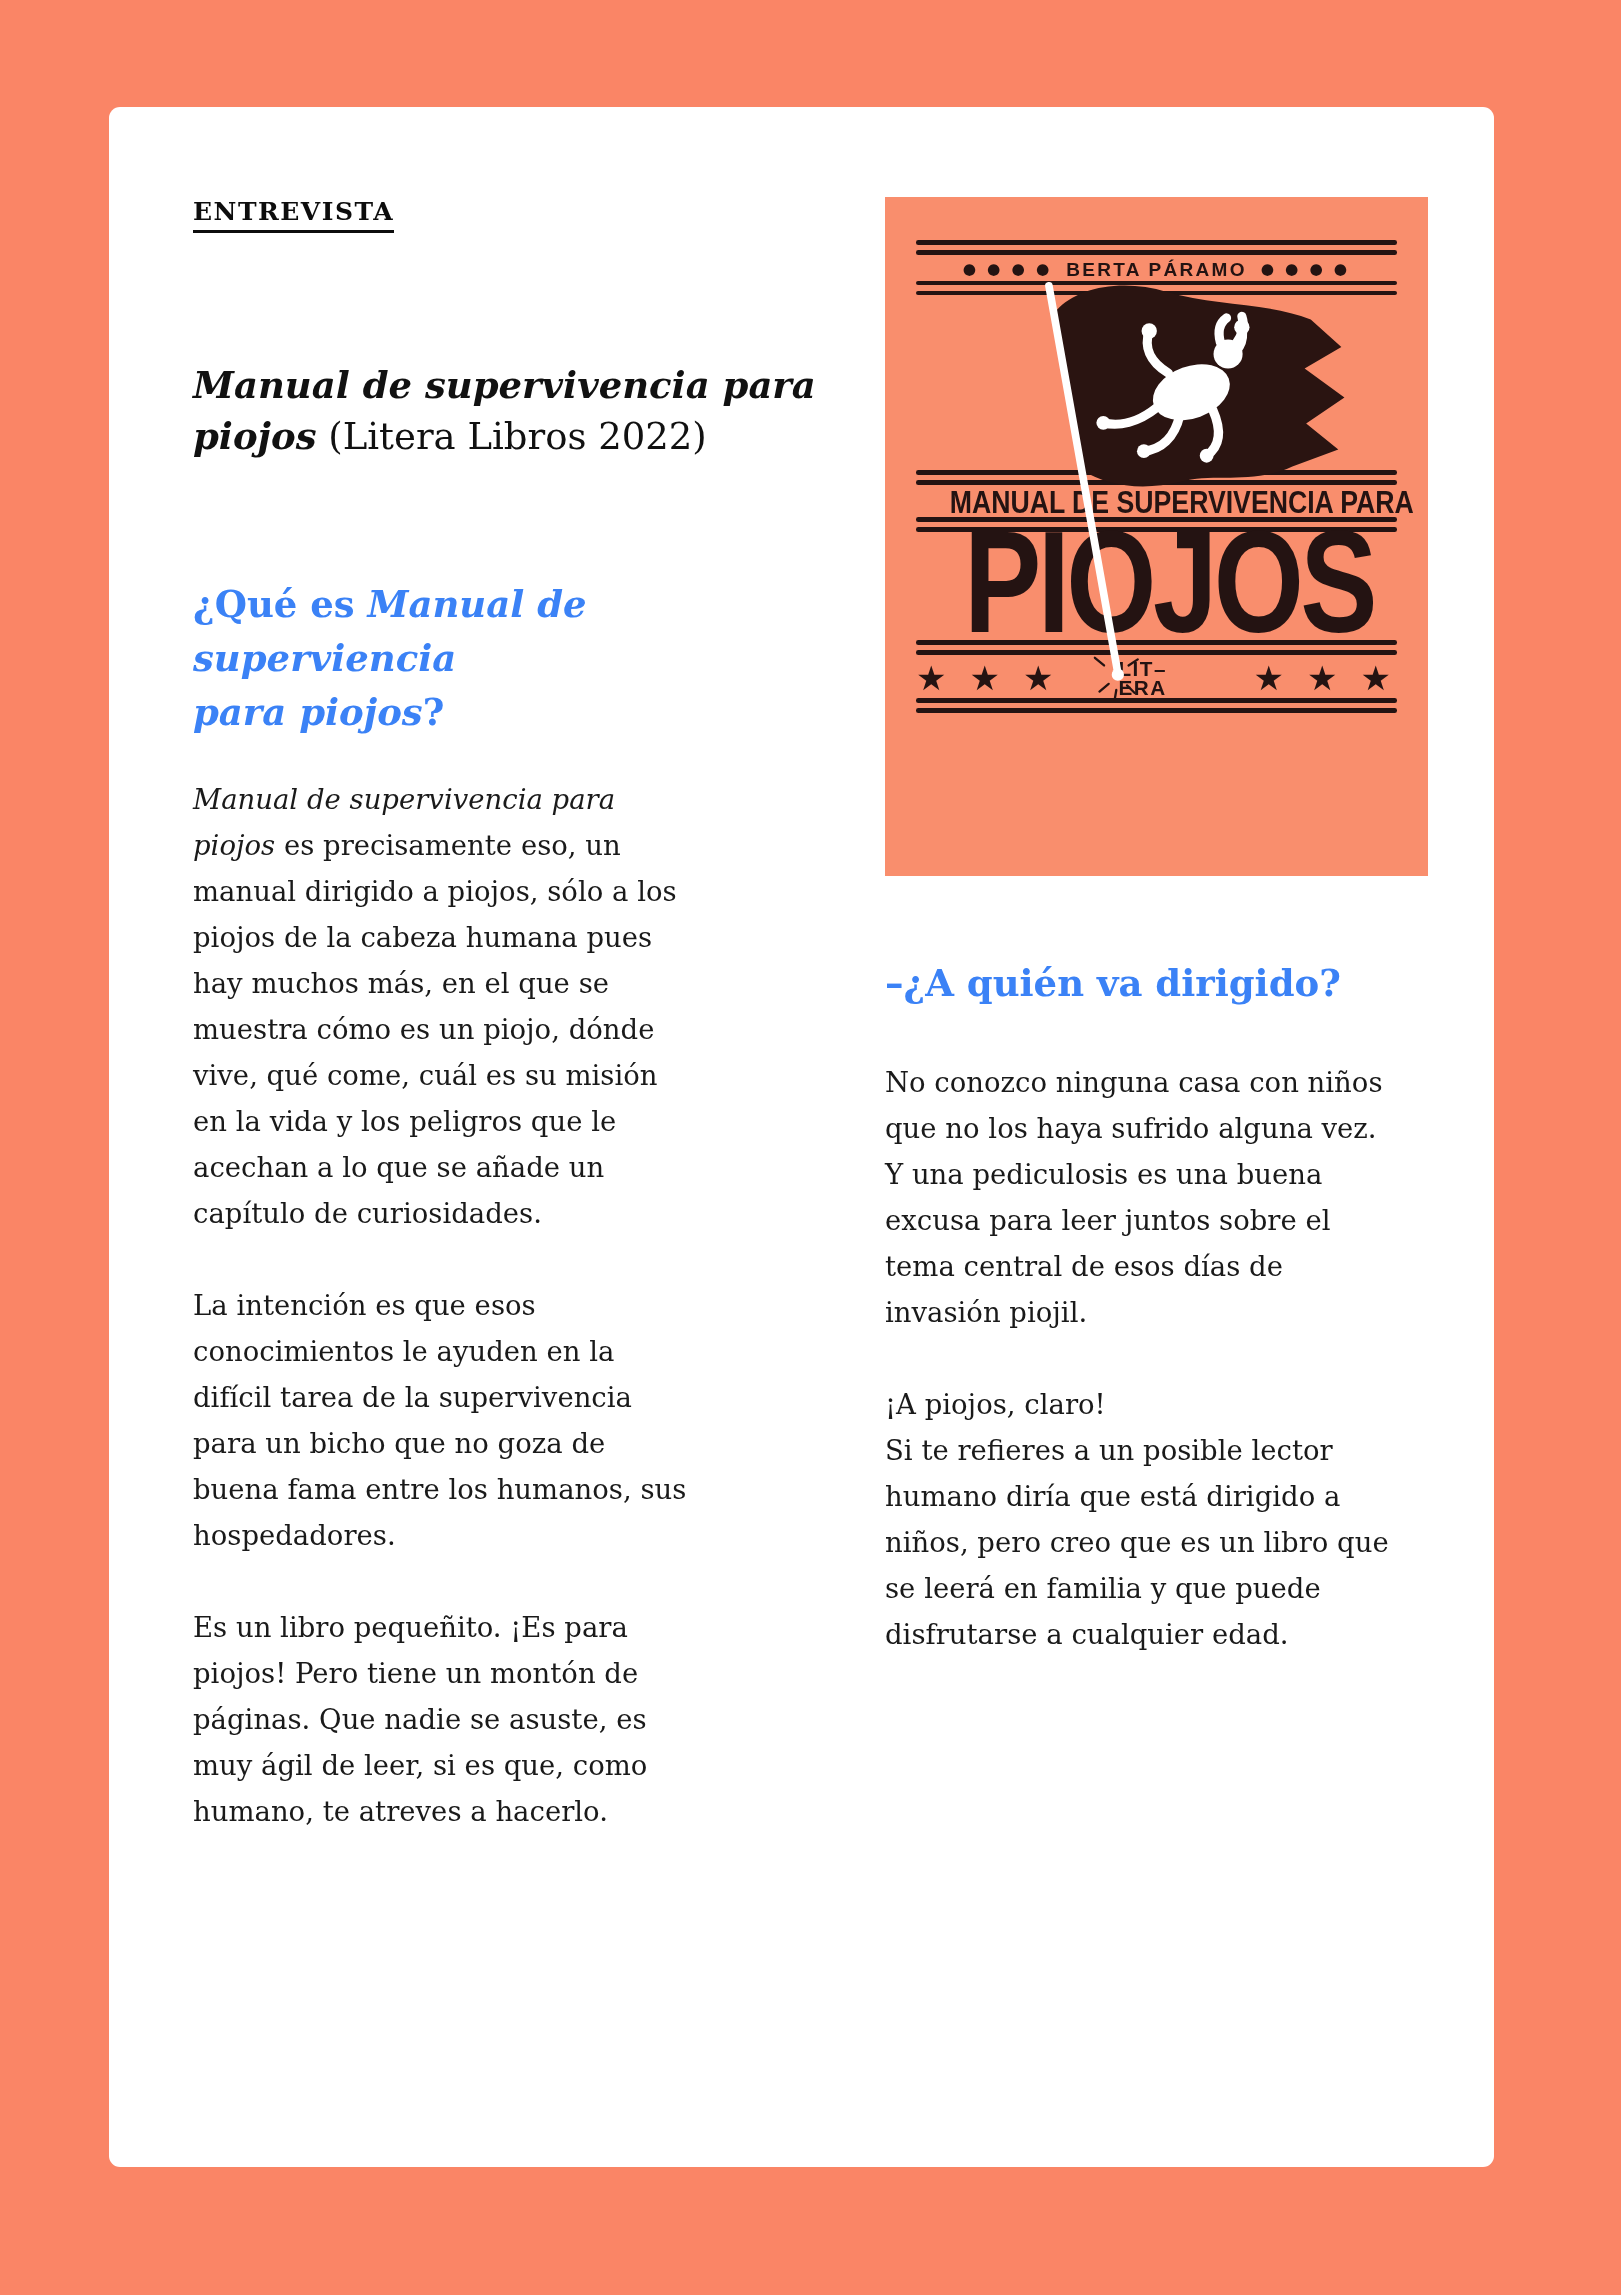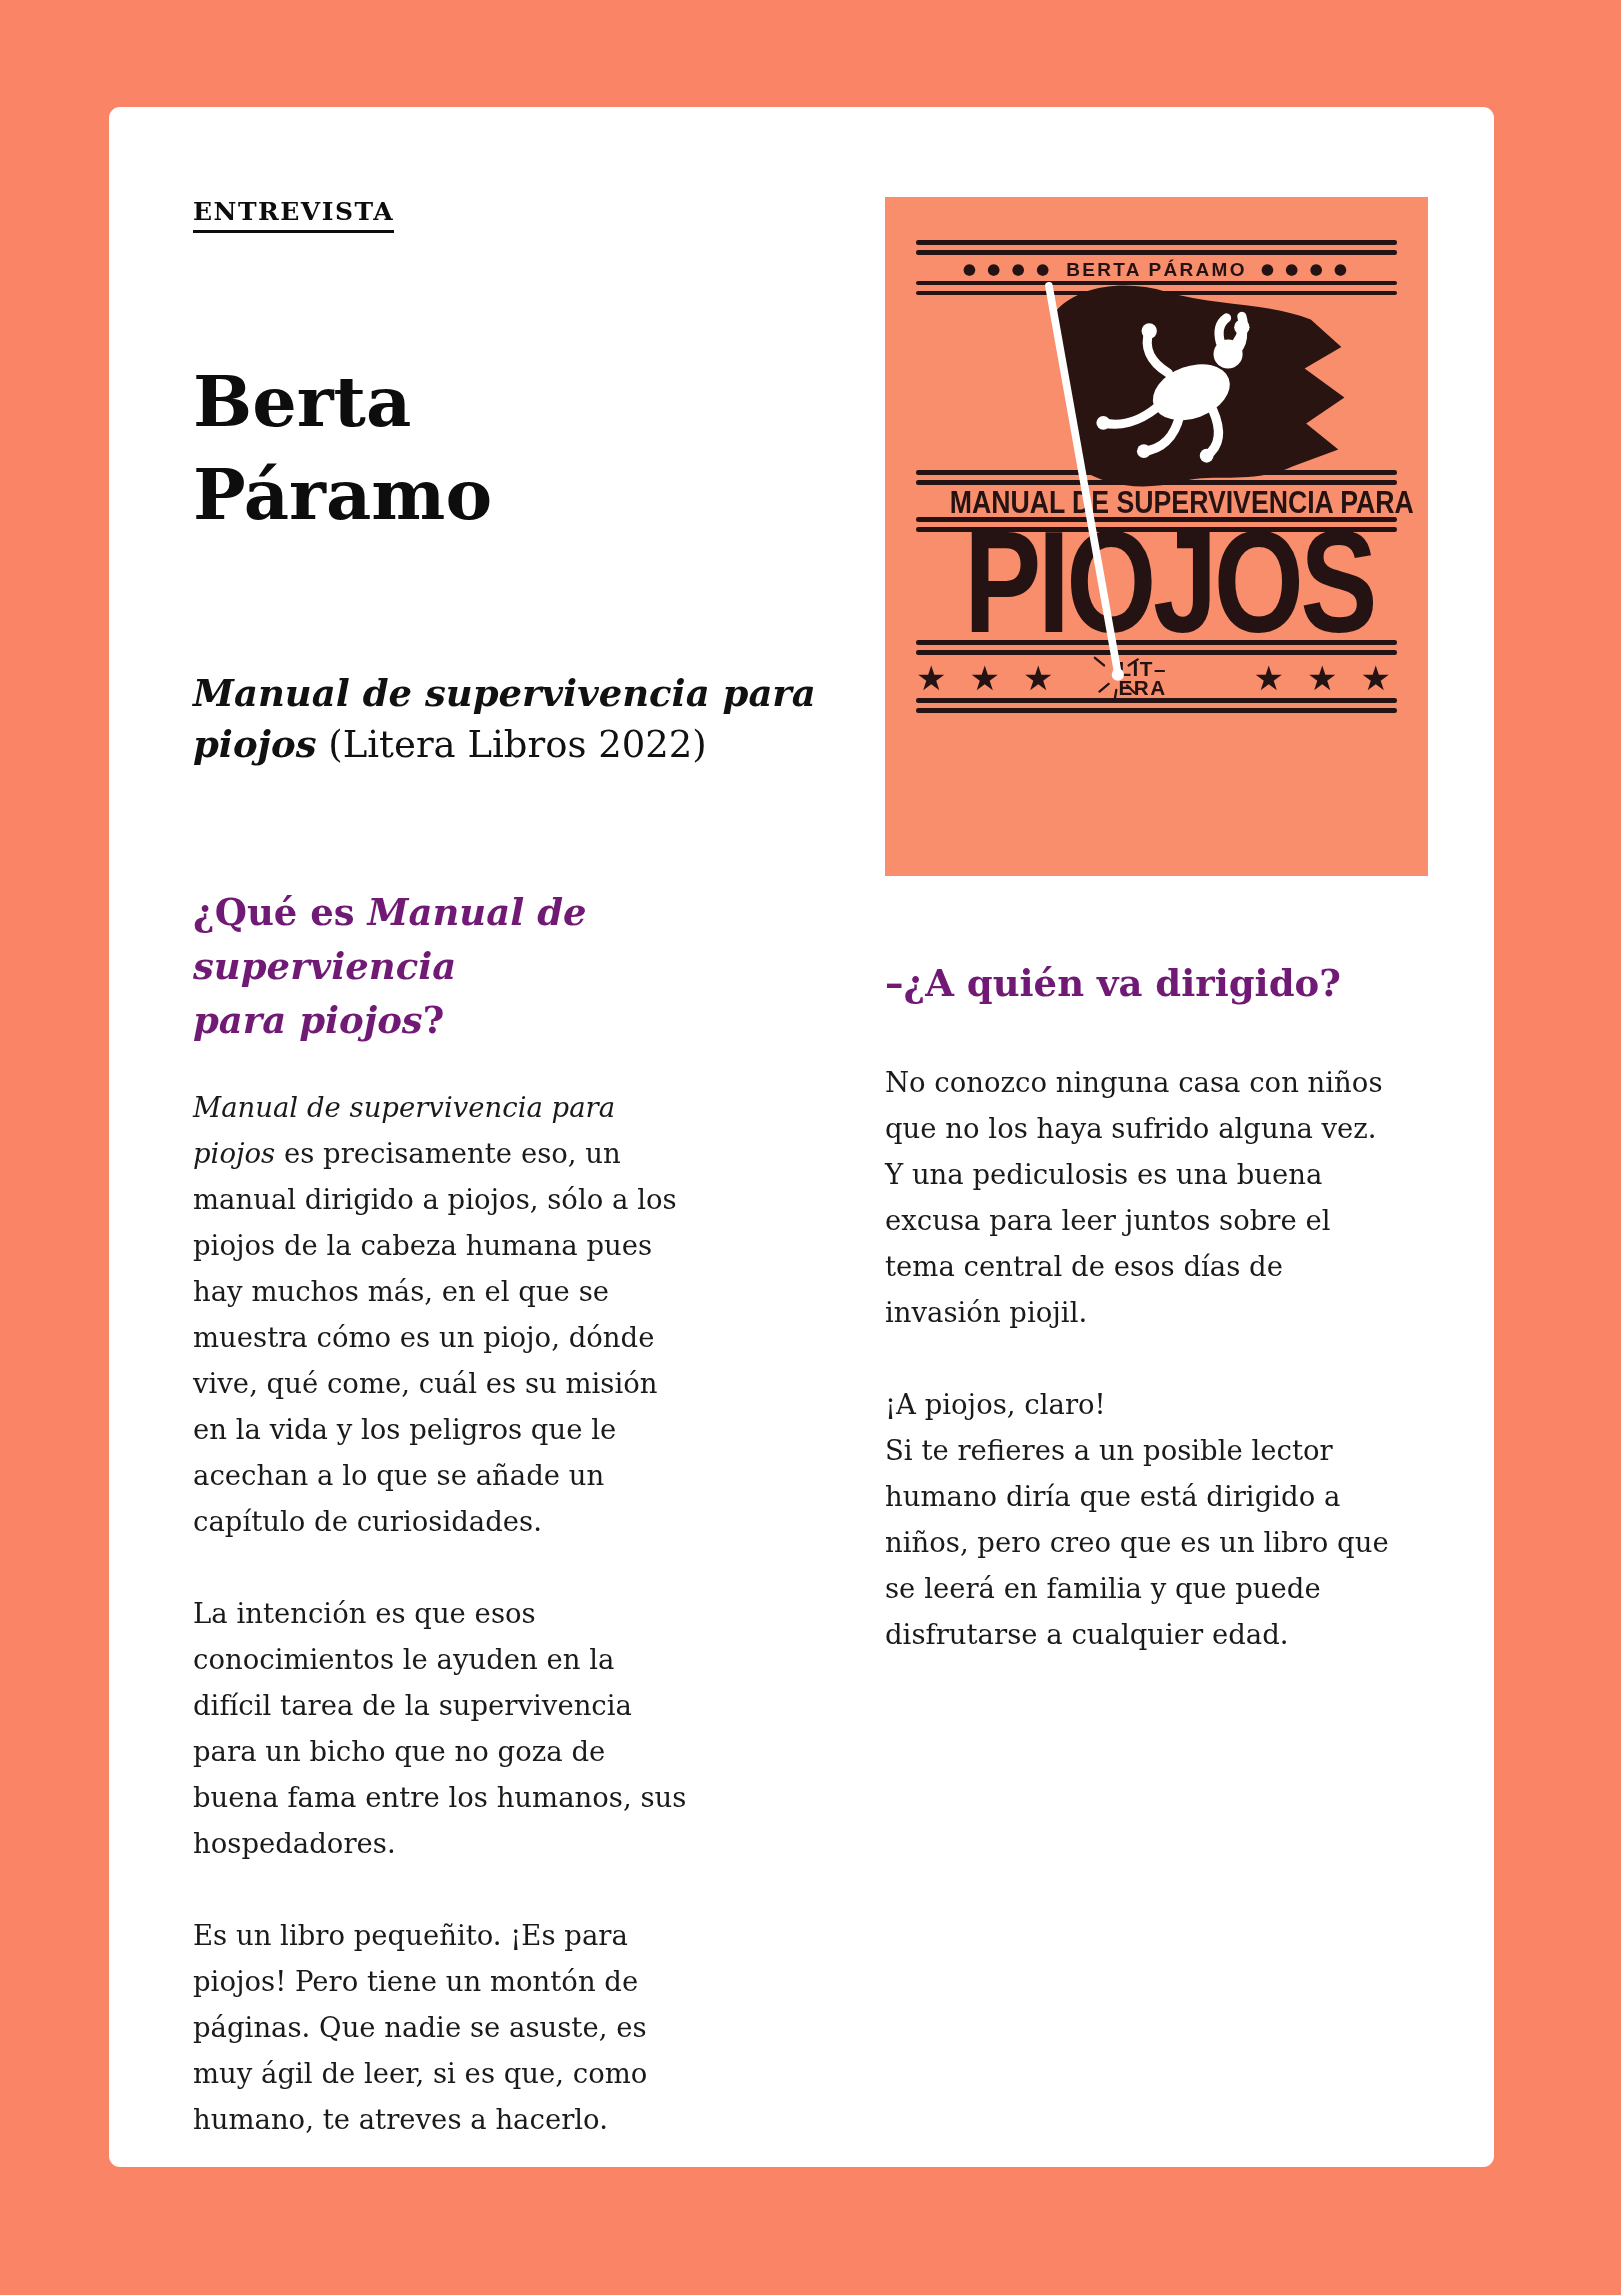--- a/index.html
+++ b/index.html
@@ -37,21 +37,21 @@
     font-size:70px;line-height:93px;font-weight:700;color:#0d0d0d;
     white-space:pre-line;
   }
   .subtitle{
     margin:127px -46px 0 0;
     font-size:37px;line-height:50px;
     white-space:pre-line;
     color:#111;
   }
   .question{
-    font-size:37px;line-height:54px;font-weight:700;color:#701a75;
+    font-size:37px;line-height:54px;font-weight:700;color:#3b82f6;
     white-space:pre-line;
   }
   .q-left{margin:115px -46px 37px 0;}
   .q-r1{margin:80px -84px 49px 0;white-space:nowrap;}
   .q-r2{margin:40px -84px 49px 0;white-space:nowrap;}
   p.body{
     margin:0 0 46px 0;
     font-size:27.5px;line-height:46px;
     white-space:pre-line;
   }
@@ -118,22 +118,20 @@
   }
 </style>
 </head>
 <body>
 
 <div class="card">
   <div class="columns">
 
     <div class="col-left">
       <span class="eyebrow">ENTREVISTA</span>
-      <h1 class="name">Berta
-Páramo</h1>
       <div class="subtitle"><span class="seg-bi">Manual de supervivencia para
 piojos</span><span class="seg-r"> (Litera Libros 2022)</span></div>
       <div class="question q-left"><span class="seg-b">¿Qué es </span><span class="seg-bi">Manual de superviencia
 para piojos</span><span class="seg-b">?</span></div>
       <p class="body"><span class="seg-i">Manual de supervivencia para
 piojos</span><span class="seg-r"> es precisamente eso, un
 manual dirigido a piojos, sólo a los
 piojos de la cabeza humana pues
 hay muchos más, en el que se
 muestra cómo es un piojo, dónde

